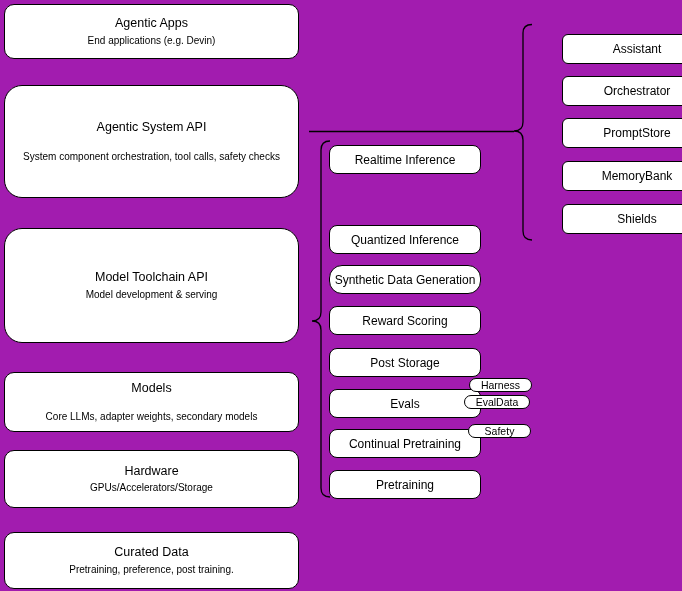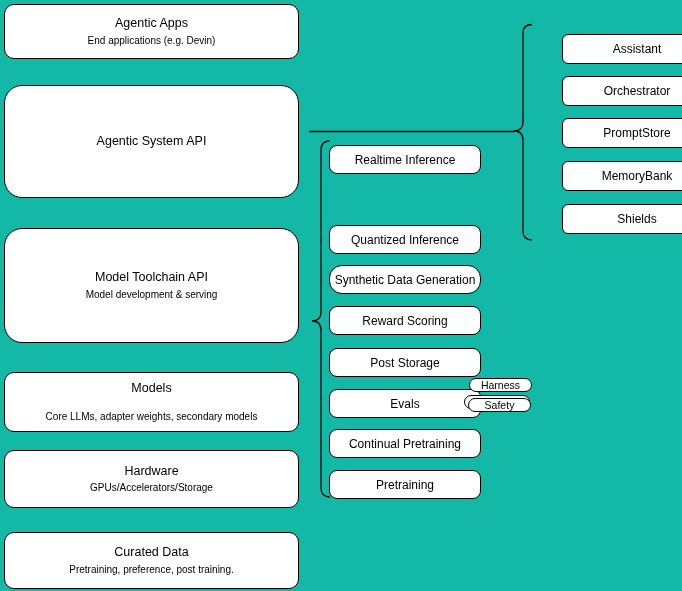--- a/index.html
+++ b/index.html
@@ -9,21 +9,21 @@
     width: 682px;
     height: 591px;
     overflow: hidden;
     font-family: "Liberation Sans", sans-serif;
     color: #000000;
   }
   #canvas {
     position: relative;
     width: 682px;
     height: 591px;
-    background: #14b8a6;
+    background: #a21caf;
   }
   .node {
     position: absolute;
     box-sizing: border-box;
     background: #ffffff;
     border: 1px solid #000000;
     display: flex;
     flex-direction: column;
     align-items: center;
     justify-content: center;
@@ -98,20 +98,21 @@
     <path d="M532 24.5 Q523 24.5 523 33 L523 122 Q523 131 514 131 Q523 131 523 140 L523 231 Q523 240 532 240" stroke="#000000" stroke-width="1.3" fill="none"></path>
   </svg>
 
   <div class="node stack-node r10" style="top:4px; height:55px;">
     <div class="title">Agentic Apps</div>
     <div class="sub">End applications (e.g. Devin)</div>
   </div>
 
   <div class="node stack-node r18" style="top:85px; height:113px;gap:16px;">
     <div class="title">Agentic System API</div>
+    <div class="sub">System component orchestration, tool calls, safety checks</div>
   </div>
 
   <div class="node stack-node r18" style="top:228px; height:115px;">
     <div class="title">Model Toolchain API</div>
     <div class="sub">Model development &amp; serving</div>
   </div>
 
   <div class="node stack-node r10" style="top:372px; height:60px;gap:15px;">
     <div class="title">Models</div>
     <div class="sub">Core LLMs, adapter weights, secondary models</div>
@@ -131,21 +132,21 @@
   <div class="mid-box" style="top:225px;">Quantized Inference</div>
   <div class="mid-box" style="top:265px;border-radius:13px;">Synthetic Data Generation</div>
   <div class="mid-box" style="top:306px;">Reward Scoring</div>
   <div class="mid-box" style="top:348px;">Post Storage</div>
   <div class="mid-box" style="top:389px;">Evals</div>
   <div class="mid-box" style="top:429px;">Continual Pretraining</div>
   <div class="mid-box" style="top:470px;">Pretraining</div>
 
   <div class="pill" style="left:469px; top:378px; width:63px;">Harness</div>
   <div class="pill" style="left:464px; top:395px; width:66px;">EvalData</div>
-  <div class="pill" style="left:468px; top:398px; width:63px;">Safety</div>
+  <div class="pill" style="left:468px; top:424px; width:63px;">Safety</div>
 
   <div class="right-box" style="top:34px;">Assistant</div>
   <div class="right-box" style="top:76px;">Orchestrator</div>
   <div class="right-box" style="top:118px;">PromptStore</div>
   <div class="right-box" style="top:161px;">MemoryBank</div>
   <div class="right-box" style="top:204px;">Shields</div>
 
 </div>
 
 </body></html>

